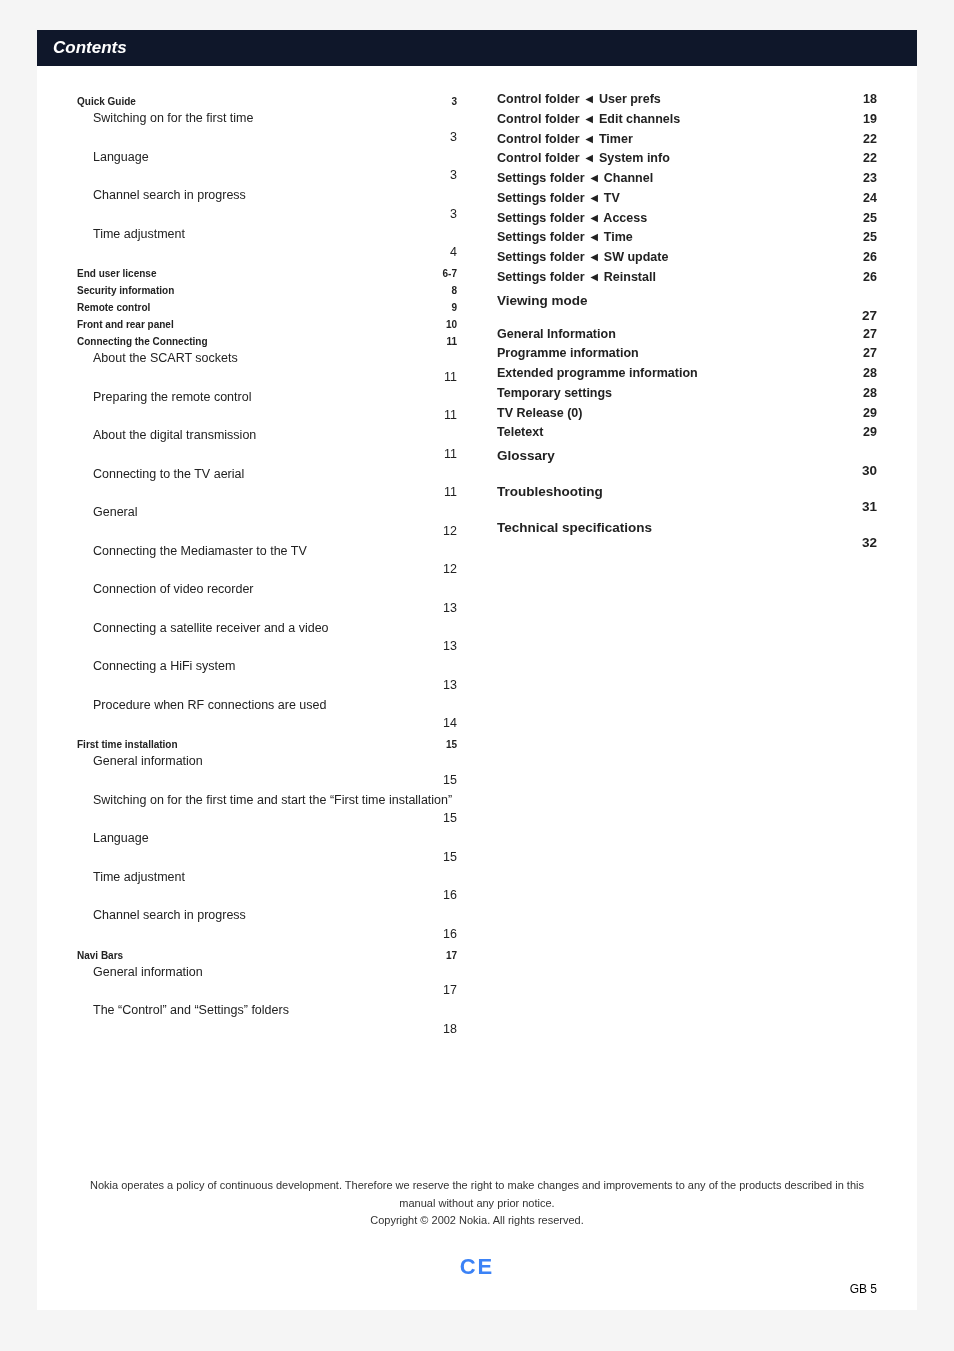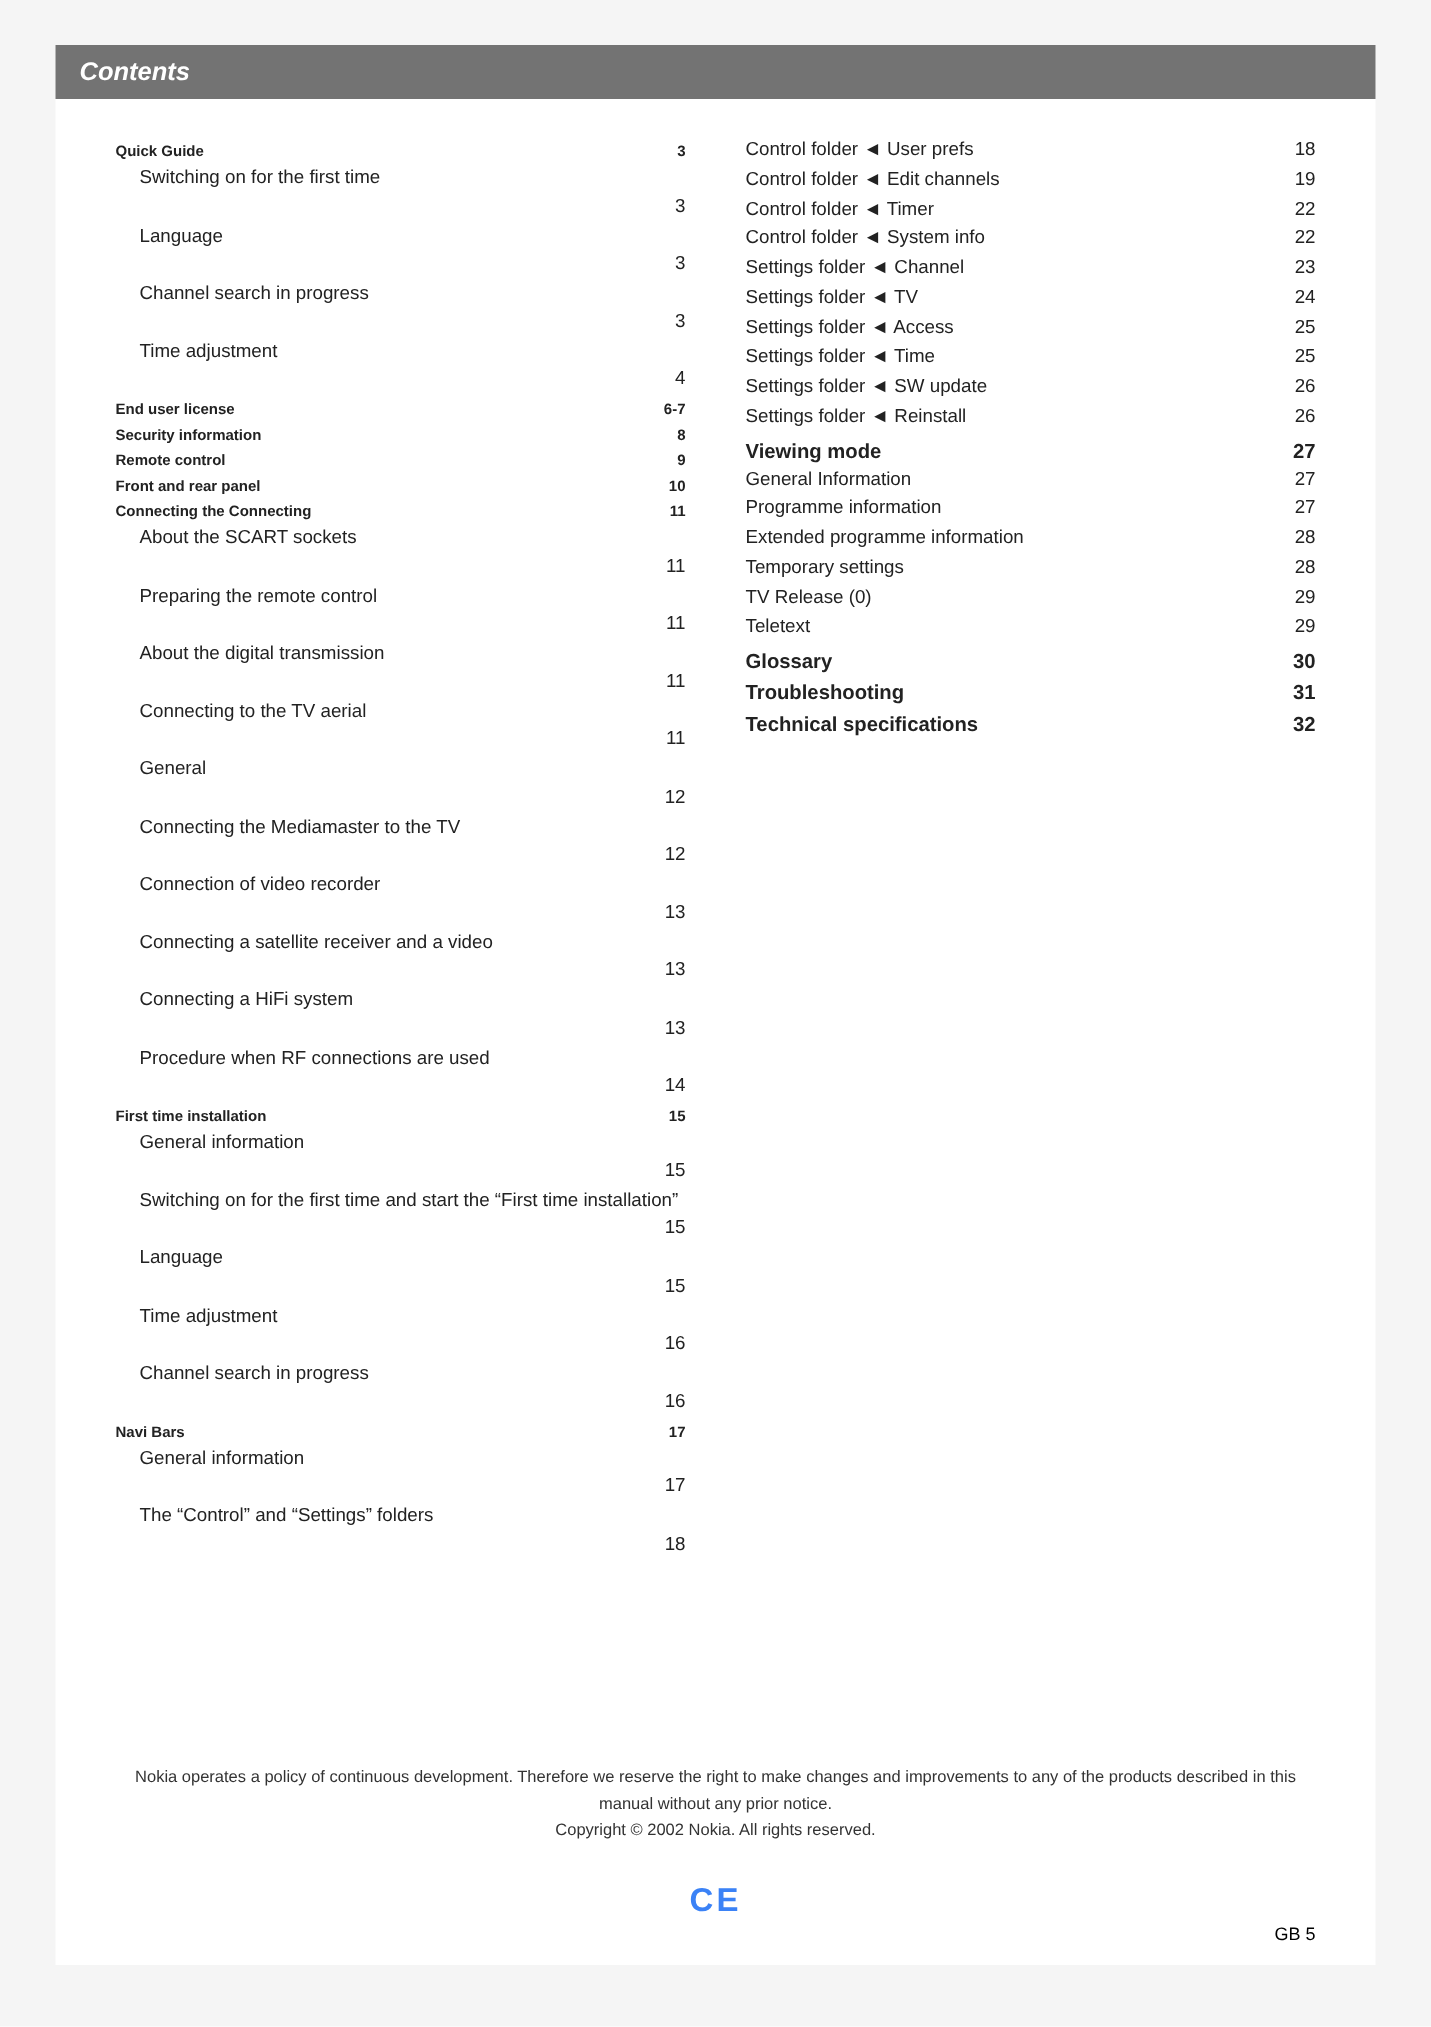--- a/index.html
+++ b/index.html
@@ -16,21 +16,21 @@
     }
     .page {
       background: #fff;
       width: 880px;
       min-height: 1280px;
       margin: 30px auto;
       padding: 0 40px 60px 40px;
       position: relative;
     }
     .header-bar {
-      background: #737373;
+      background: #0f172a;
       color: #fff;
       padding: 8px 16px;
       margin-bottom: 24px;
       margin-left: -40px;
       margin-right: -40px;
     }
     .header-bar h1 {
       font-size: 17px;
       font-weight: bold;
       color: #fff;
@@ -80,21 +80,21 @@
       padding-right: 4px;
     }
     .toc-sub-entry .page-num {
       min-width: 30px;
       text-align: right;
       font-weight: normal;
     }
     .right-sub-entry {
       display: flex;
       justify-content: flex-start;
-      font-weight: normal;
+      font-weight: bold;
       font-size: 12.5px;
       padding-left: 0px;
       margin-bottom: 1px;
       line-height: 1.5;
       gap: 35px;
     }
     .right-sub-entry .title {
       flex: 1;
       padding-right: 4px;
     }
@@ -102,20 +102,21 @@
       min-width: 30px;
       text-align: right;
     }
     .right-main-entry {
       display: flex;
       justify-content: space-between;
       font-weight: bold;
       font-size: 13.5px;
       margin-top: 6px;
       margin-bottom: 2px;
+      flex-direction: column;
     }
     .right-main-entry .title {
       font-weight: bold;
     }
     .right-main-entry .page-num {
       font-weight: bold;
       min-width: 30px;
       text-align: right;
     }
     .footer-text {

